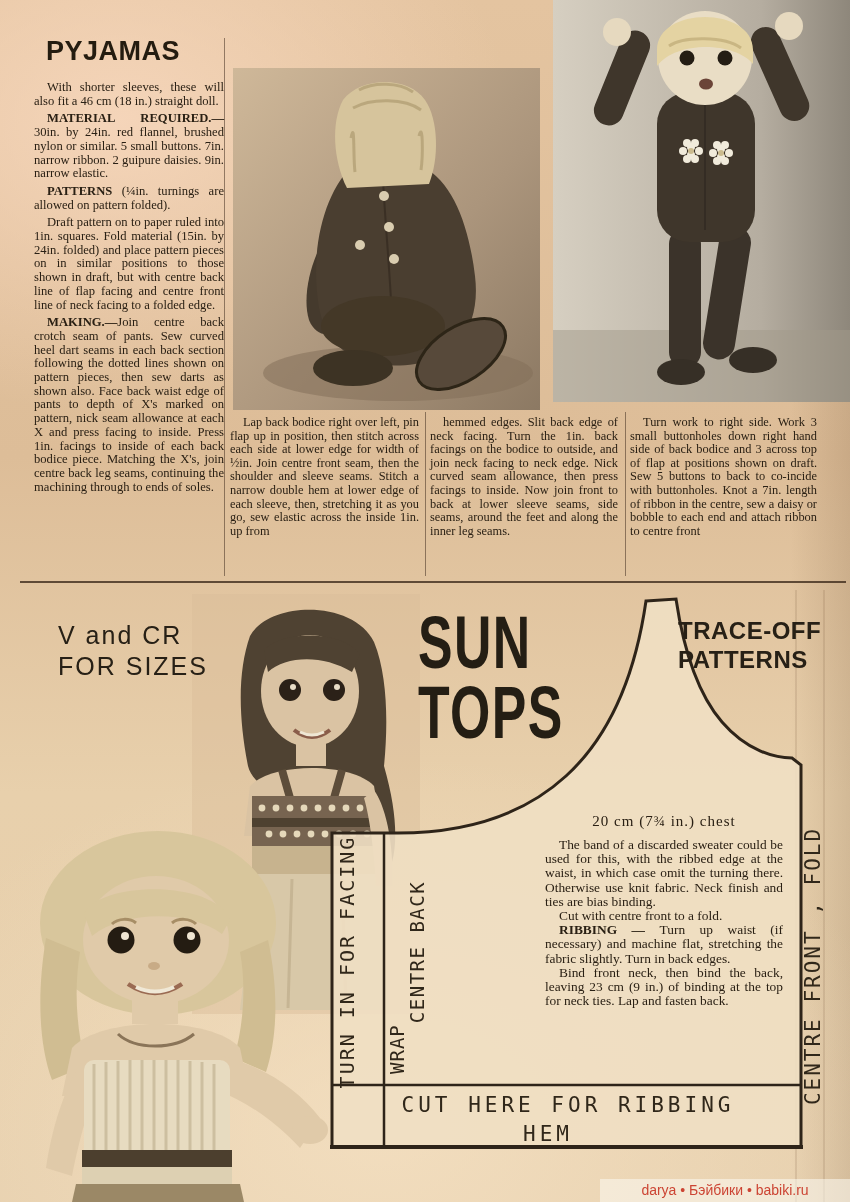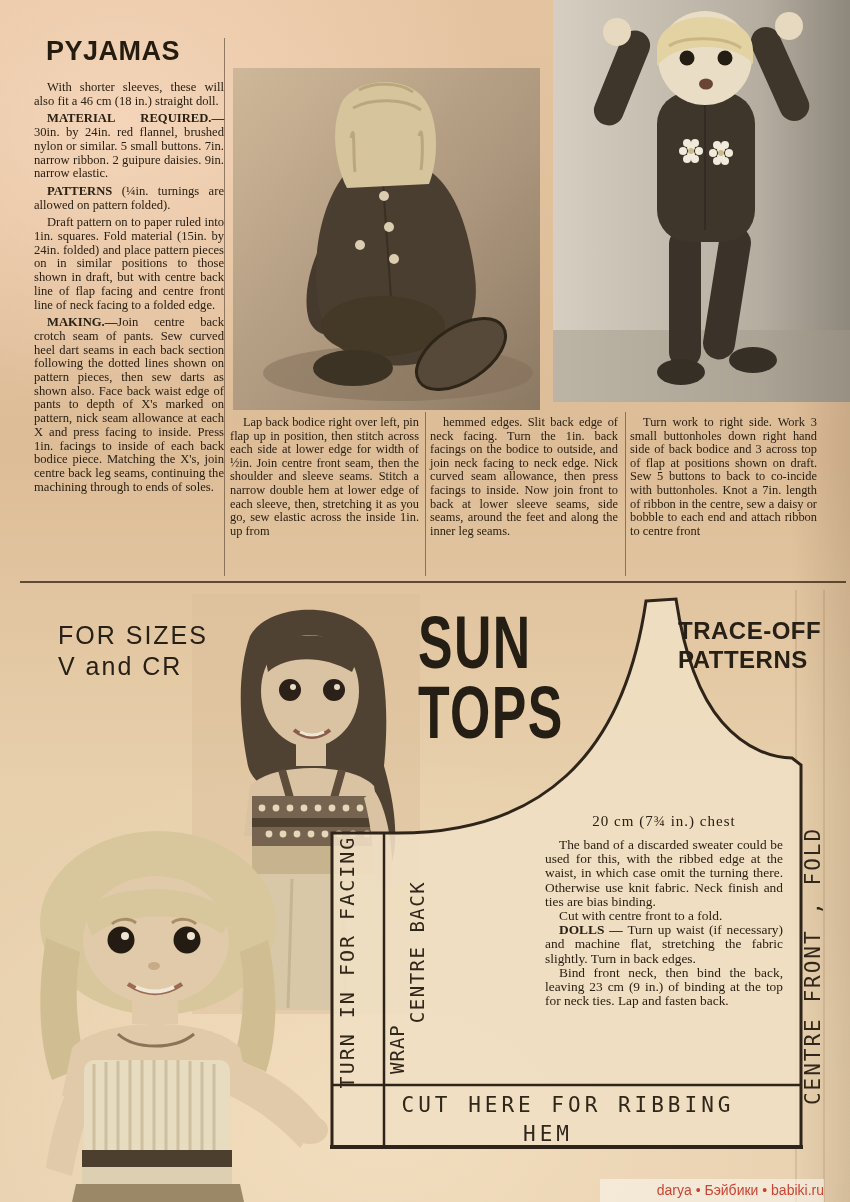--- a/index.html
+++ b/index.html
@@ -38,23 +38,23 @@
     font-size:24px;line-height:1.2;letter-spacing:.5px;color:#272016;z-index:4;}
   .traceoff .t2{}
   .pattern{position:absolute;left:0;top:0;z-index:3;pointer-events:none;}
   .pt-label{font-family:"DejaVu Sans Mono","Liberation Mono",monospace;fill:#30271a;}
   .chest{left:545px;top:813px;width:238px;z-index:5;}
   .chest h3{font-size:15px;margin:0 0 8px 0;text-align:center;font-weight:normal;letter-spacing:1px;}
   .chest p{margin:0;font-size:13.4px;line-height:14.2px;text-align:justify;text-indent:14px;}
   .chest .lead{font-weight:bold;}
   .pagefoot{left:648px;top:1157px;font-family:"Liberation Sans",sans-serif;font-size:15px;
     letter-spacing:1.2px;color:#3a2d1d;z-index:5;}
-  .watermark{left:600px;top:1179px;width:224px;height:23px;background:rgba(252,249,242,.55);
+  .watermark{left:600px;top:1179px;width:250px;height:23px;background:rgba(252,249,242,.55);
     color:#cc4433;font-family:"Liberation Sans",sans-serif;font-size:14px;line-height:23px;
-    text-align:right;z-index:6;}
+    text-align:center;z-index:6;}
 </style>
 </head>
 <body>
 
 <div class="page">
 
   <div class="abs col1">
     <h1 class="headline">PYJAMAS</h1>
     <div class="body">
       <p><span class="lead"></span><span>With shorter sleeves, these will also fit a 46 cm (18 in.) straight doll.</span></p>
@@ -155,22 +155,22 @@
   <div class="abs col3 body colnarrow">
     <p><span>hemmed edges.  Slit back edge of neck facing.  Turn the 1in. back facings on the bodice to outside, and join neck facing to neck edge. Nick curved seam allowance, then press facings to inside. Now join front to back at lower sleeve seams, side seams, around the feet and along the inner leg seams.</span></p>
   </div>
   <div class="abs col4 body colnarrow">
     <p><span>Turn work to right side. Work 3 small buttonholes down right hand side of back bodice and 3 across top of flap at positions shown on draft. Sew 5 buttons to back to co-incide with buttonholes. Knot a 7in. length of ribbon in the centre, sew a daisy or bobble to each end and attach ribbon to centre front</span></p>
   </div>
 
   <div class="hrule"></div>
 
   <div class="abs forsizes">
+    <div>V and CR</div>
     <div>FOR SIZES</div>
-    <div>V and CR</div>
   </div>
 
   <div class="photo abs" style="left:192px;top:594px;z-index:1;">
     <svg width="228" height="420" viewBox="0 0 228 420">
       <rect width="228" height="420" fill="#d9bd98" opacity=".45"></rect>
       <g>
         <path d="M58,42 C78,6 162,6 182,48 C196,82 196,132 192,172 C204,214 206,246 200,268 L160,244 C152,214 64,208 56,172 C46,122 46,76 58,42 Z" fill="#4f4232"></path>
         <ellipse cx="118" cy="97" rx="49" ry="56" fill="#dac3a3"></ellipse>
         <path d="M72,56 C90,36 150,36 168,60 L160,78 C130,60 94,62 76,78 Z" fill="#4f4232"></path>
         <circle cx="98" cy="96" r="11" fill="#2b2118"></circle>
@@ -262,21 +262,21 @@
     <text class="pt-label" transform="translate(424 952) rotate(-90)" text-anchor="middle" font-size="19" letter-spacing="1.5">CENTRE BACK</text>
     <text class="pt-label" transform="translate(820 966) rotate(-90)" text-anchor="middle" font-size="21" letter-spacing="2">CENTRE FRONT , FOLD</text>
     <text class="pt-label" x="568" y="1112" text-anchor="middle" font-size="21" letter-spacing="4">CUT HERE FOR RIBBING</text>
     <text class="pt-label" x="548" y="1141" text-anchor="middle" font-size="21" letter-spacing="4">HEM</text>
   </svg>
 
   <div class="abs chest">
     <h3>20 cm (7¾ in.) chest</h3>
     <p><span class="lead"></span><span>The band of a discarded sweater could be used for this, with the ribbed edge at the waist, in which case omit the turning there.  Otherwise use knit fabric.  Neck finish and ties are bias binding.</span></p>
     <p><span class="lead"></span><span>Cut with centre front to a fold.</span></p>
-    <p><span class="lead">DOLLS — </span><span>Turn up waist (if necessary) and machine flat, stretching the fabric slightly. Turn in back edges.</span></p>
+    <p><span class="lead">RIBBING — </span><span>Turn up waist (if necessary) and machine flat, stretching the fabric slightly. Turn in back edges.</span></p>
     <p><span class="lead"></span><span>Bind front neck, then bind the back, leaving 23 cm (9 in.) of binding at the top for neck ties. Lap and fasten back.</span></p>
   </div>
 
   <div class="crease" style="left:697px;top:0;height:120px;"></div>
   <div class="crease" style="left:795px;top:590px;height:612px;"></div>
   <div class="crease" style="left:823px;top:590px;height:612px;"></div>
 
   <div class="abs watermark">darya • Бэйбики • babiki.ru</div>
 
 </div>

